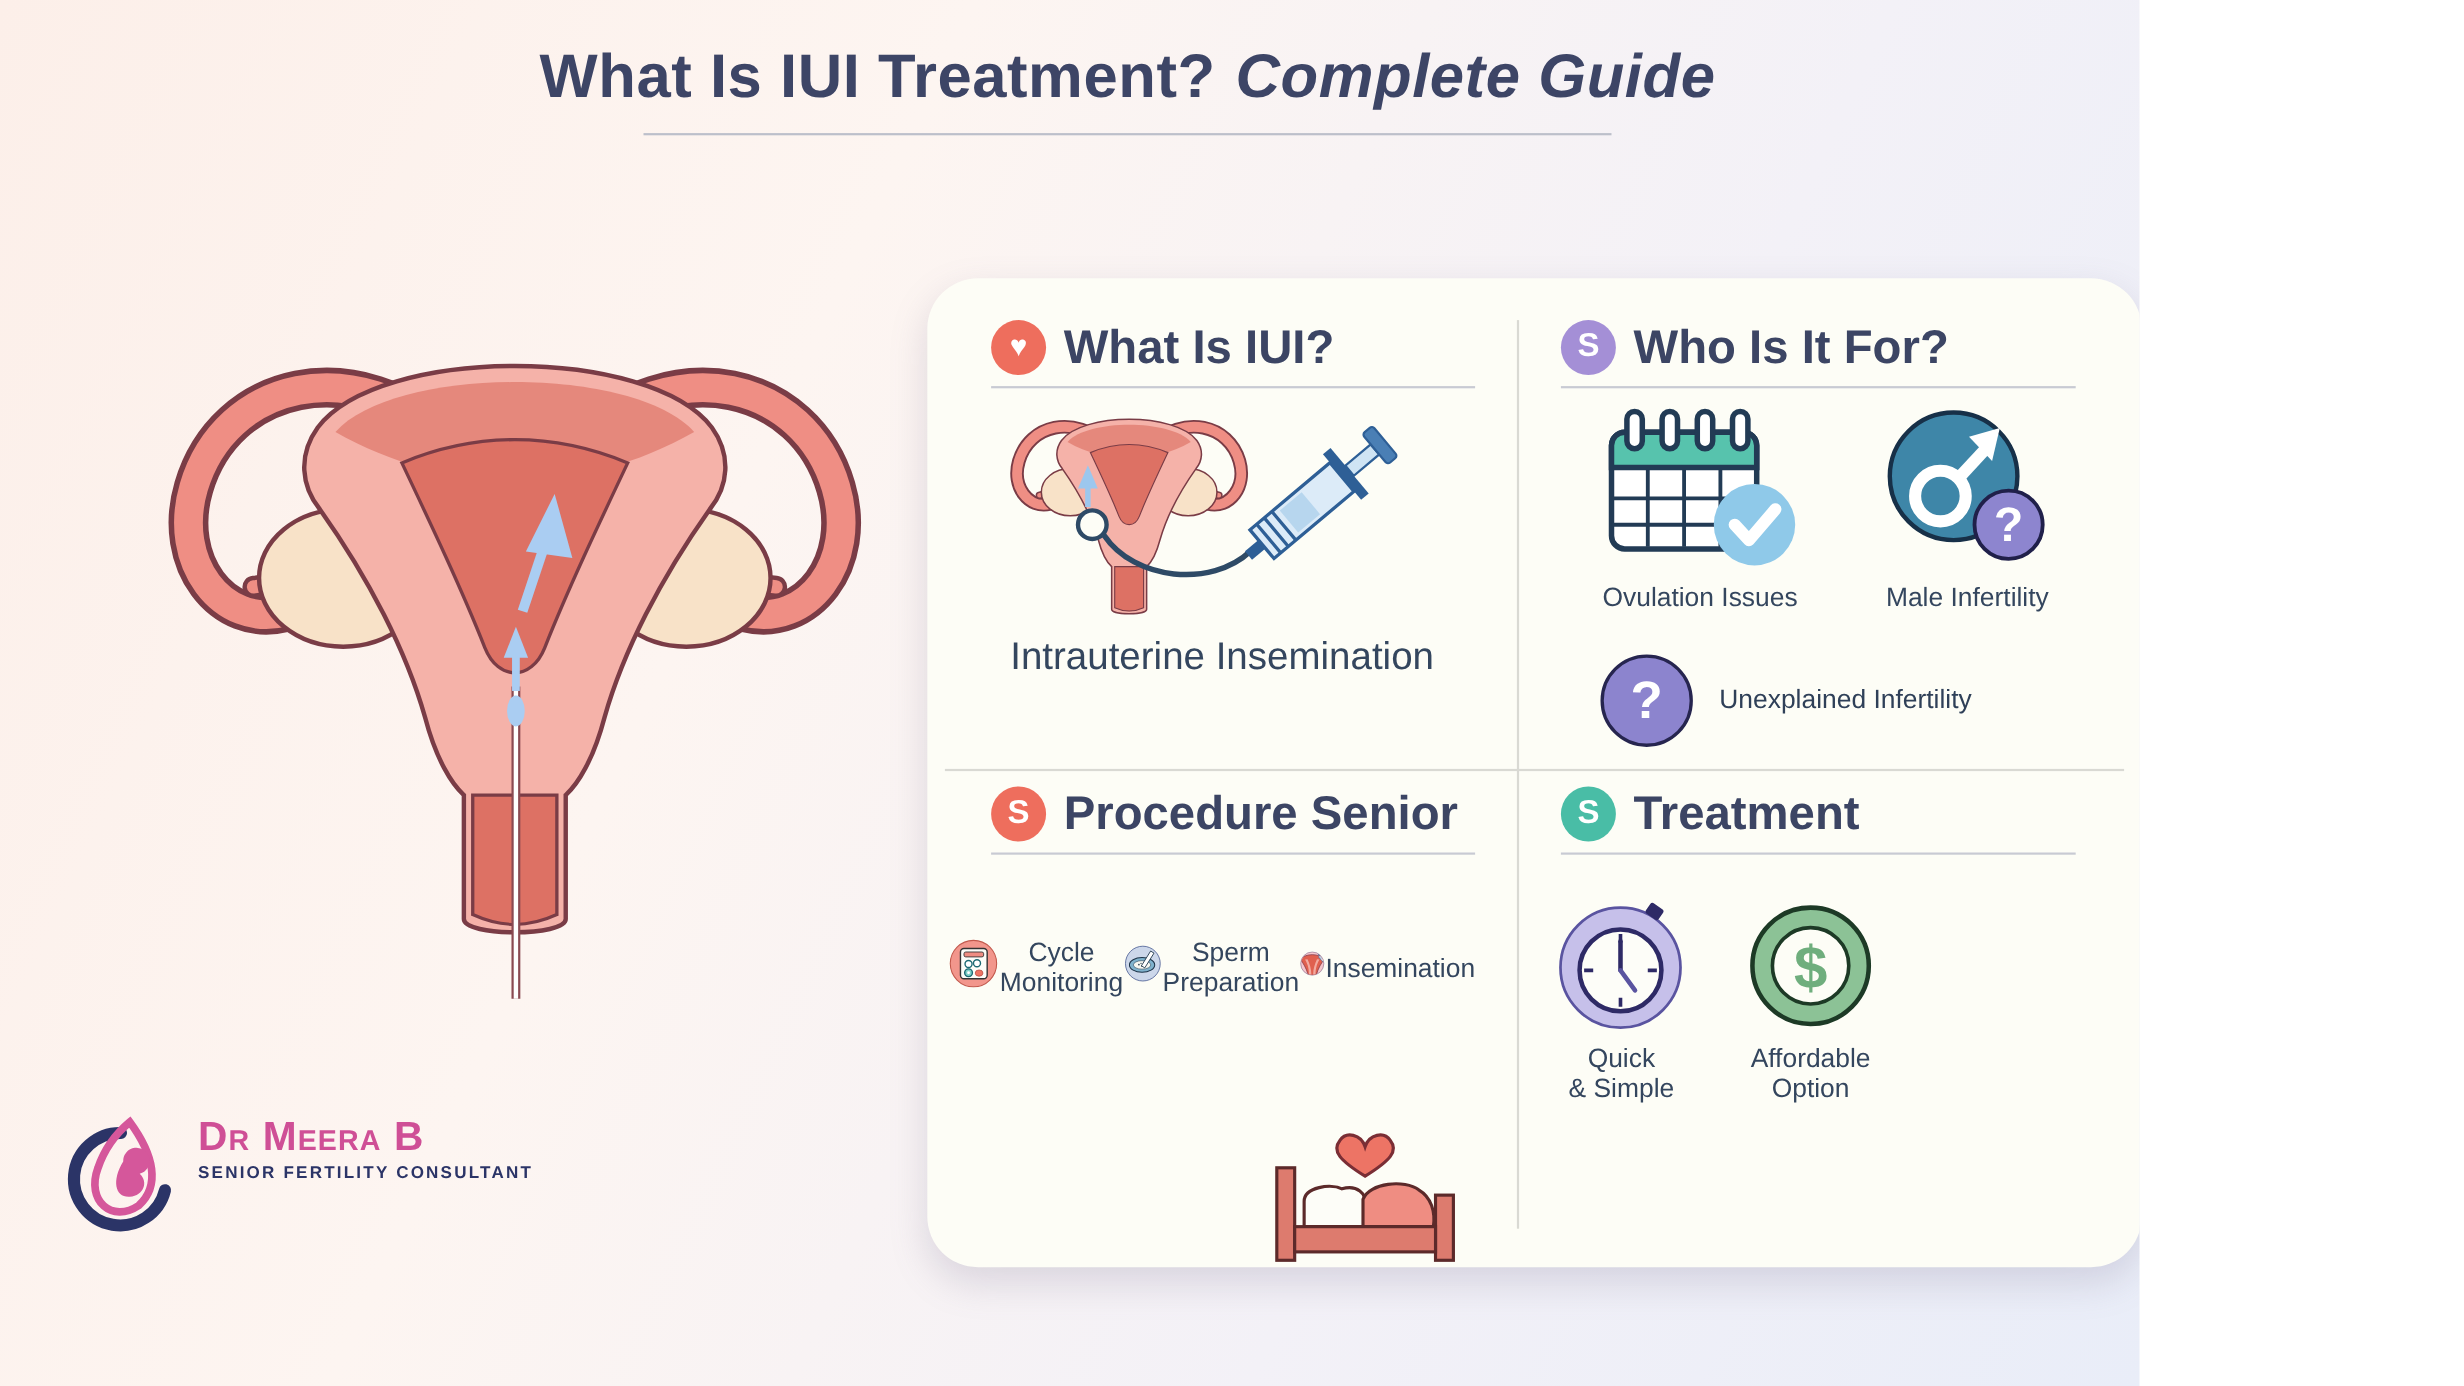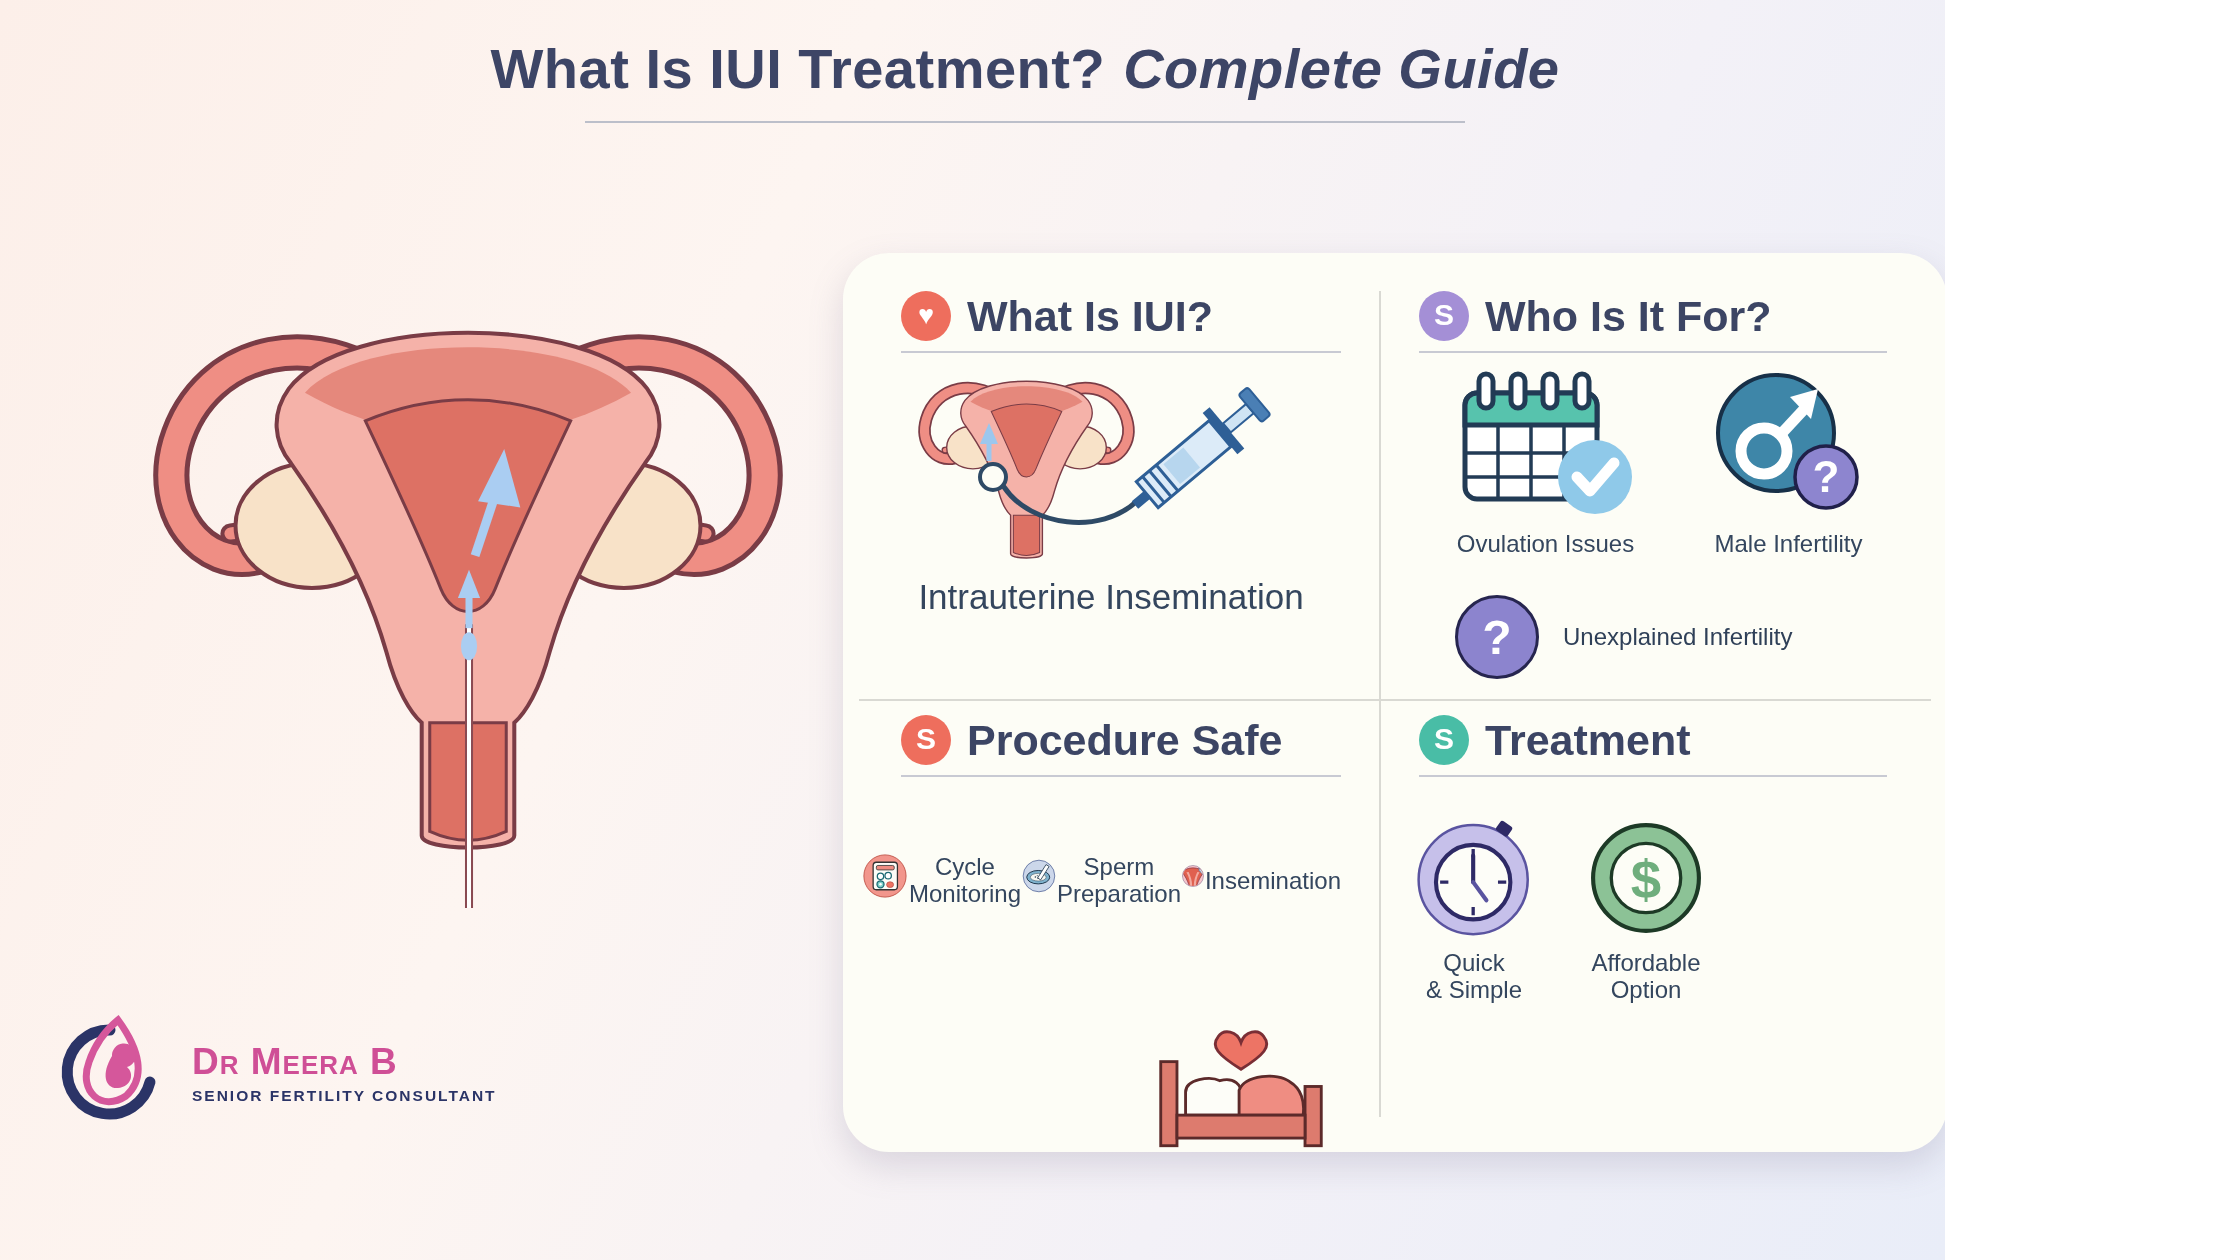--- a/index.html
+++ b/index.html
@@ -39,21 +39,21 @@
   .item{position:absolute;display:flex;flex-direction:column;align-items:center;}
   .item-label{margin-top:10px;font-size:24px;line-height:1.12;text-align:center;color:#34465e;white-space:pre-line;}
   .inline-item{position:absolute;display:flex;align-items:center;gap:24px;}
   .qcircle{width:78px;height:78px;border-radius:50%;background:#8c84ce;border:3px solid #26254f;
            display:flex;align-items:center;justify-content:center;color:#fff;font-size:48px;font-weight:bold;flex:0 0 auto;}
   .inline-item .item-text{font-size:24px;color:#2f4058;}
   .steps-row{position:absolute;display:flex;}
   .step{width:160px;display:flex;align-items:center;}
   .bene{width:172px;display:flex;flex-direction:column;align-items:center;}
   
-  .logo{position:absolute;left:60px;top:1014px;display:flex;align-items:center;gap:32px;}
+  .logo{position:absolute;left:60px;top:1014px;display:flex;gap:20px;}
   .logo-text{display:flex;flex-direction:column;}
   .logo-name{font-variant:small-caps;font-weight:bold;font-size:37px;letter-spacing:1px;color:#cf4f96;line-height:1;}
   .logo-tagline{margin-top:7px;font-weight:bold;font-size:15.5px;letter-spacing:2px;color:#2b3467;text-transform:uppercase;}
   svg{display:block;}
 </style>
 </head>
 <body>
 
 <div class="page">
 
@@ -165,21 +165,21 @@
       <div class="qcircle">
           <span>?</span>
         </div>
       <div class="item-text">Unexplained Infertility</div>
     </div>
 
     <div class="sec-head" style="left:58px;top:462px;">
       <div class="badge coral">
           <span class="glyph">S</span>
         </div>
-      <div class="sec-title">Procedure Safe</div>
+      <div class="sec-title">Procedure Senior</div>
     </div>
     <div class="sec-underline" style="left:58px;top:522px;width:440px;"></div>
 
     <div class="steps-row" style="left:18px;top:563px;">
       <div class="step">
         <svg width="120" height="120" viewBox="0 0 150 150">
           <circle cx="75" cy="75" r="66" fill="#f2968c" stroke="#c2584c" stroke-width="3"></circle>
           <rect x="38" y="32" width="76" height="86" rx="10" fill="#fdfdf8" stroke="#333333" stroke-width="4"></rect>
           <rect x="48" y="42" width="56" height="14" rx="5" fill="#ef8d82" stroke="#333333" stroke-width="2.5"></rect>
           <circle cx="61" cy="76" r="10" fill="#ffffff" stroke="#1d6a74" stroke-width="4"></circle>

